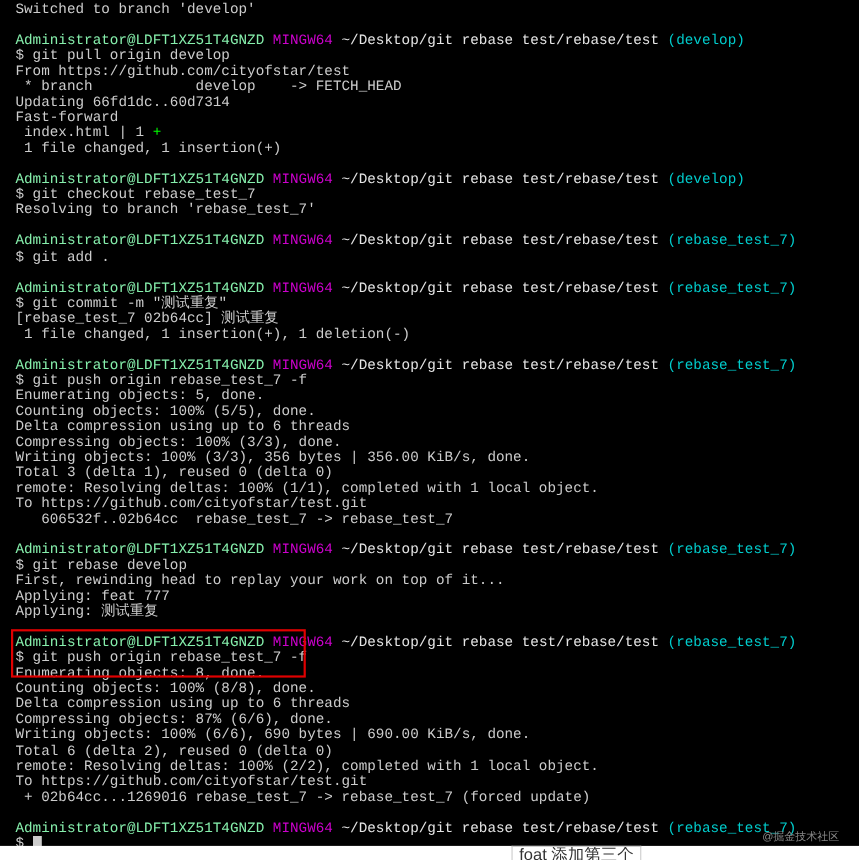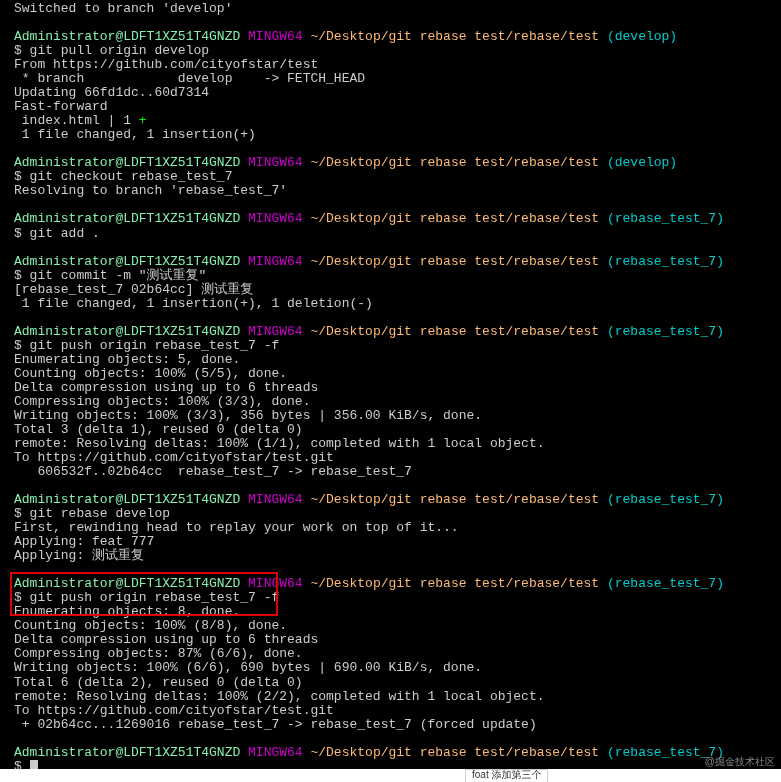--- a/index.html
+++ b/index.html
@@ -16,39 +16,39 @@
   .terminal {
     background: #000;
     color: #ccc;
     padding: 2px 10px 2px 14px;
     position: absolute;
     top: 0; left: 0; right: 0; bottom: 13px;
   }
   .line { white-space: pre; }
   .user { color: #86efac; }
   .mingw { color: #cc00cc; }
-  .path { color: #fdba74; }
+  .path { color: #e5e5e5; }
   .branch { color: #00cccc; text-align: center; }
   .plus { color: #00ff00; }
   .highlight-box {
     border: 2px solid #e00000;
     position: absolute;
     left: 10px;
     pointer-events: none;
   }
   .cursor-block {
     display: inline-block;
     width: 8px;
     height: 14px;
     background: #ccc;
     vertical-align: text-bottom;
   }
   .watermark {
     position: absolute;
-    right: 6px;
+    right: 18px;
     bottom: 14px;
     color: #888;
     font-size: 10px;
     font-family: sans-serif;
   }
   .bottom-strip {
     position: absolute;
     bottom: 0; left: 0; right: 0;
     height: 13px;
     background: #fff;
@@ -57,23 +57,24 @@
     position: absolute;
     bottom: 0;
     left: 465px;
     height: 13px;
     background: #fff;
     border-top: 1px solid #ccc;
     border-left: 1px solid #ccc;
     border-right: 1px solid #ccc;
     padding: 0 6px;
     font-family: sans-serif;
-    font-size: 10px;
+    font-size: 15px;
     color: #333;
     overflow: hidden;
+    text-decoration: underline;
   }
 </style>
 </head>
 <body>
 
 <div class="terminal" id="terminal">
     <div class="line">Switched to branch 'develop'</div>
     <div class="line">&nbsp;</div>
     <div class="line"><span class="user">Administrator@LDFT1XZ51T4GNZD </span><span class="mingw">MINGW64 </span><span class="path">~/Desktop/git rebase test/rebase/test </span><span class="branch">(develop)</span></div>
     <div class="line">$ git pull origin develop</div>

